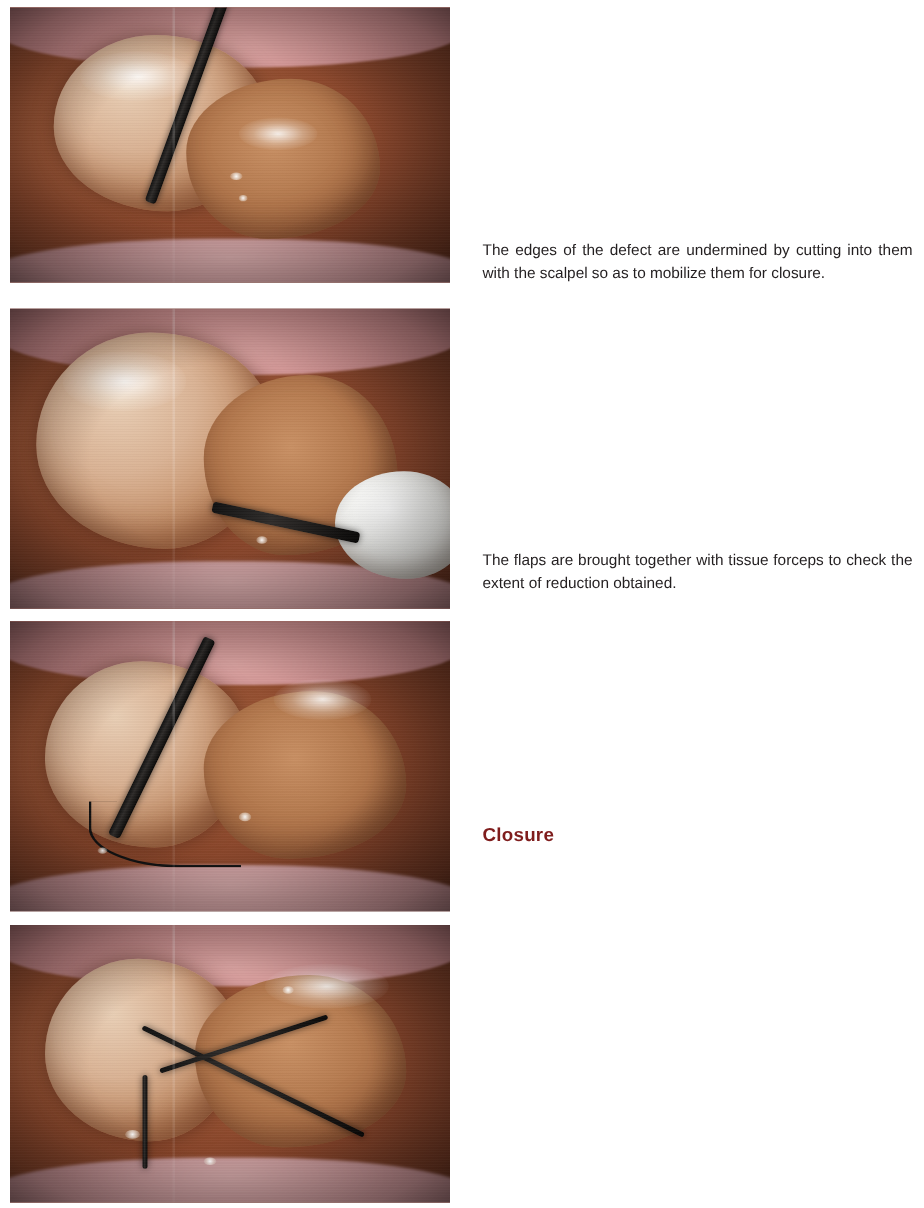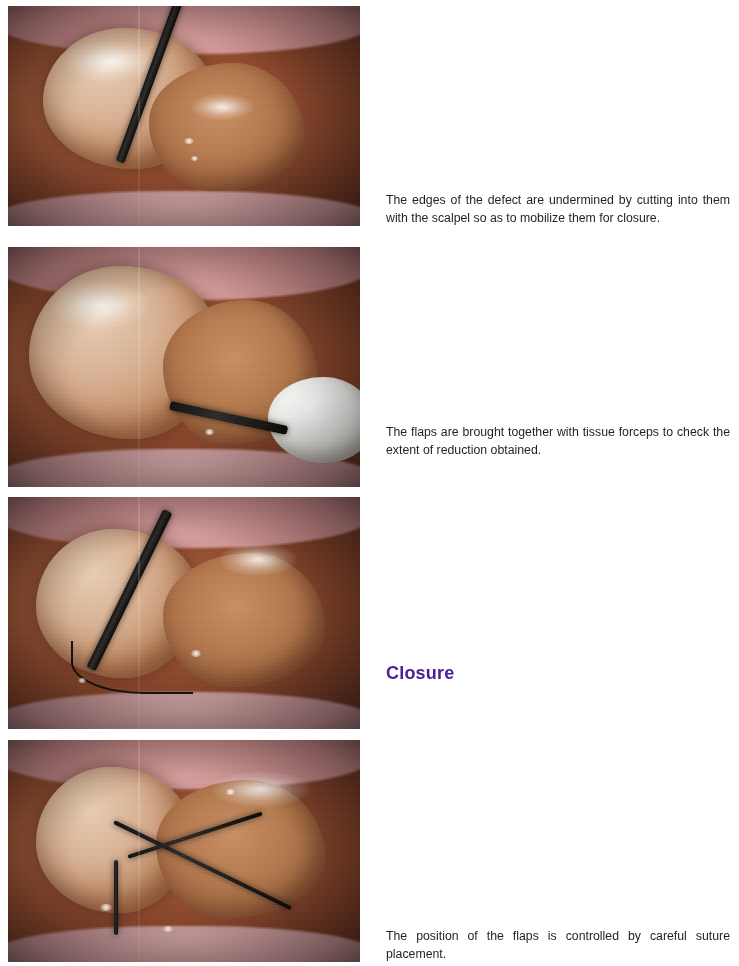--- a/index.html
+++ b/index.html
@@ -134,28 +134,28 @@
     position: absolute;
     left: 386px;
     width: 344px;
     font-size: 12.3px;
     line-height: 1.45;
     color: #231f20;
     text-align: justify;
     text-justify: inter-word;
   }
   .cap-1 { top: 180px; }
-  .cap-2 { top: 412px; }
+  .cap-2 { top: 428px; }
   .heading {
     position: absolute;
     left: 386px;
     width: 344px;
-    font-size: 18px;
+    font-size: 15px;
     font-weight: bold;
-    color: #4c1d95;
+    color: #7f1d1d;
     letter-spacing: 0.2px;
   }
   .head-closure { top: 648px; }
   .cap-3 { top: 680px; }
   .cap-4 { top: 916px; }
 </style>
 </head>
 <body>
 
 <div class="page">
@@ -233,15 +233,14 @@
     </div>
   </div>
 
   <p class="caption cap-1">The edges of the defect are undermined by cutting into them with the scalpel so as to mobilize them for closure.</p>
 
   <p class="caption cap-2">The flaps are brought together with tissue forceps to check the extent of reduction obtained.</p>
 
   <h2 class="heading head-closure">Closure</h2>
 
 
-  <p class="caption cap-4">The position of the flaps is controlled by careful suture placement.</p>
 
 </div>
 
 </body></html>

